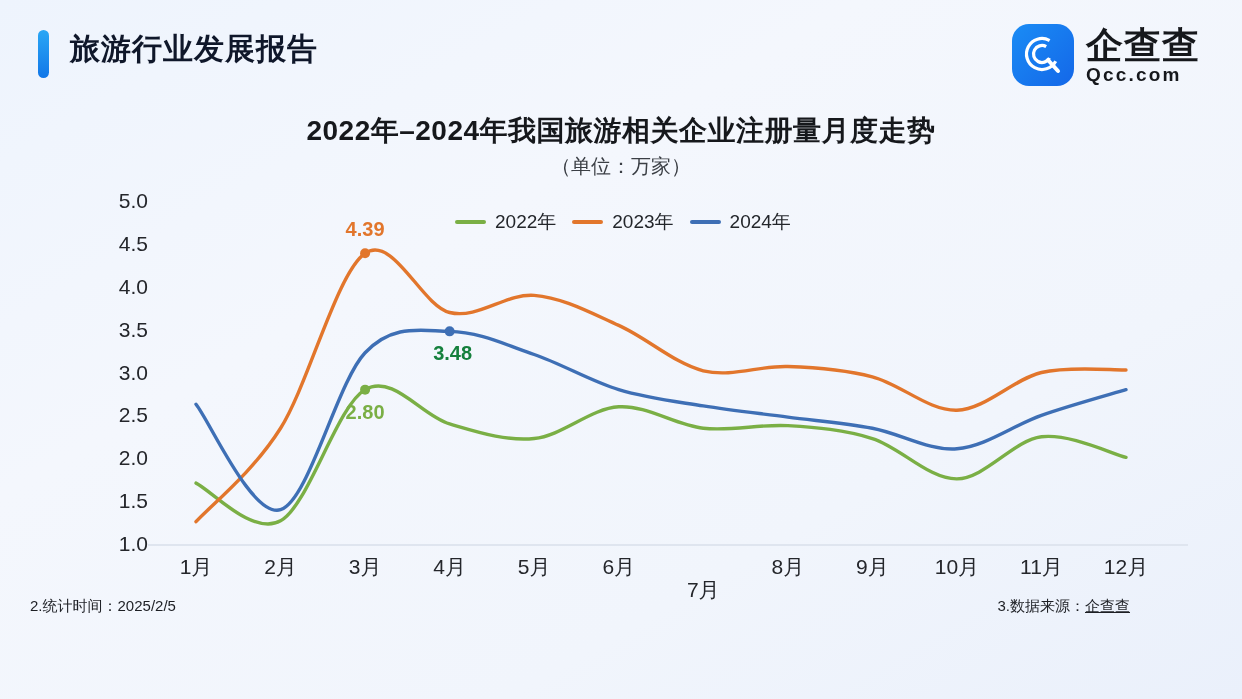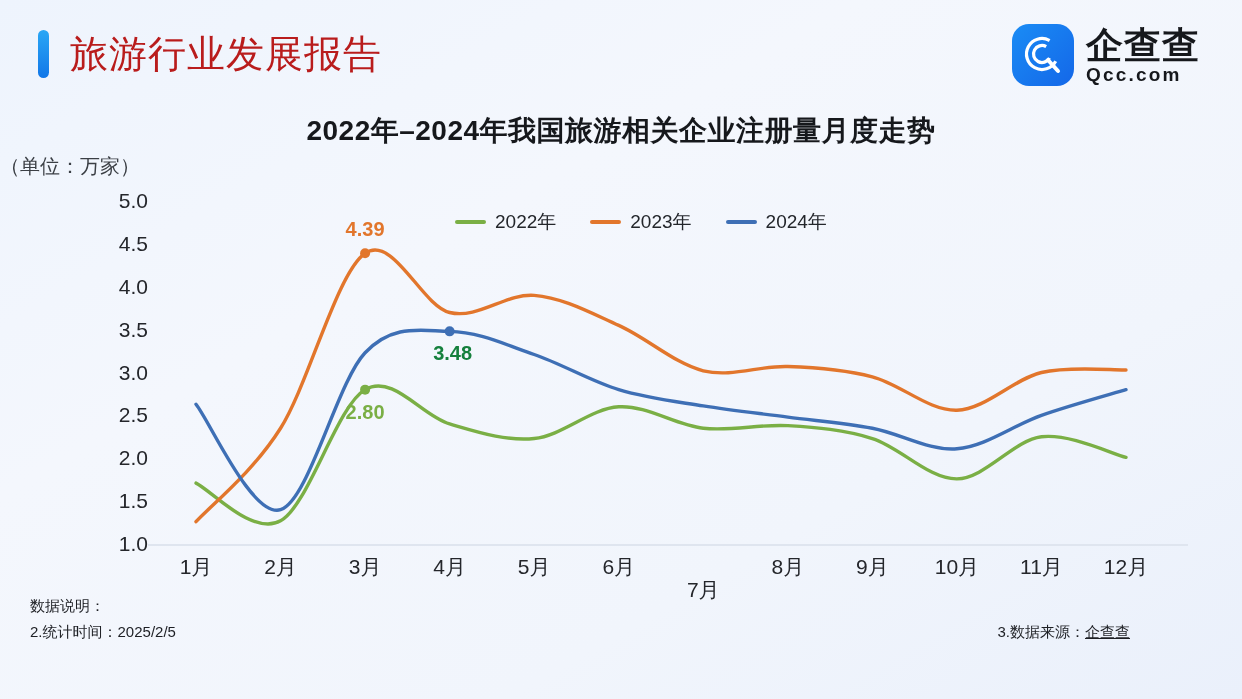--- a/index.html
+++ b/index.html
@@ -11,47 +11,47 @@
   }
 
   
   #header { position:absolute; left:0; top:0; width:1242px; height:105px; }
   #header-accent-bar {
     position:absolute; left:38px; top:30px; width:11px; height:48px;
     border-radius:6px; background:linear-gradient(180deg,#2aa7f5 0%,#1177e8 100%);
   }
   #header-title {
     position:absolute; left:70px; top:29px;
-    font-size:38px; font-weight:normal; letter-spacing:1px; color:#b91c1c;
+    font-size:30px; font-weight:bold; letter-spacing:1px; color:#0f172a;
     font-family:"Liberation Sans","DejaVu Sans",sans-serif;
   }
 
   
   #logo { position:absolute; right:42px; top:22px; height:66px; display:flex; align-items:center; gap:12px; }
   #logo-mark {
     width:62px; height:62px; border-radius:17px;
     background:linear-gradient(135deg,#1a8cf5 0%,#1467e8 100%);
     display:flex; align-items:center; justify-content:center;
   }
   #logo-text { display:flex; flex-direction:column; justify-content:center; gap:1px; }
   #logo-cn { font-size:37px; font-weight:bold; line-height:1.0; color:#16181c; letter-spacing:1px; }
   #logo-en { font-size:19px; font-weight:bold; letter-spacing:2.2px; color:#16181c; line-height:1.0; }
 
   
   #chart-title {
     position:absolute; left:0; top:112px; width:1242px; text-align:center;
     font-size:28px; font-weight:bold; color:#16181c; letter-spacing:0.5px;
   }
   #chart-subtitle {
-    position:absolute; left:0; top:153px; width:1242px; text-align:left;
+    position:absolute; left:0; top:153px; width:1242px; text-align:center;
     font-size:20px; color:#3b3f45;
   }
 
   
-  #legend { position:absolute; left:455px; top:209px; display:flex; gap:34px; align-items:center; }
+  #legend { position:absolute; left:455px; top:209px; display:flex; gap:16px; align-items:center; }
   .legend-item { display:flex; align-items:center; gap:9px; }
   .legend-swatch { display:block; width:31px; height:4px; border-radius:2px; }
   .legend-label { font-size:19px; color:#23262b; }
 
   
   #plot { position:absolute; left:8px; top:0; width:1242px; height:699px; }
   #yaxis { position:absolute; left:0; top:0; width:140px; height:600px; }
   .ytick {
     position:absolute; right:0; width:120px; text-align:right;
     font-size:21px; color:#24262b; transform:translateY(-50%);
@@ -149,18 +149,17 @@
       <circle cx="441.6363636363636" cy="331.34000000000003" r="5" fill="#3e6fb5"></circle>
     </svg>
   <div id="annotations">
       <div class="series-label" style="color: rgb(122, 175, 69); left: 357.091px; top: 411.65px;">2.80</div>
       <div class="series-label" style="color: rgb(226, 118, 44); left: 357.091px; top: 229.308px;">4.39</div>
       <div class="series-label" style="color: #15803d; left: 444.636px; top: 353.34px;">3.48</div>
     </div>
 </div>
 
 <div id="footnotes">
-  <div class="foot-line">数据说明：</div>
   <div class="foot-line foot-row">
     <span>2.统计时间：2025/2/5</span>
     <span><span>3.数据来源：</span><span id="foot-source-link">企查查</span></span>
   </div>
 </div>
 
 </body></html>

